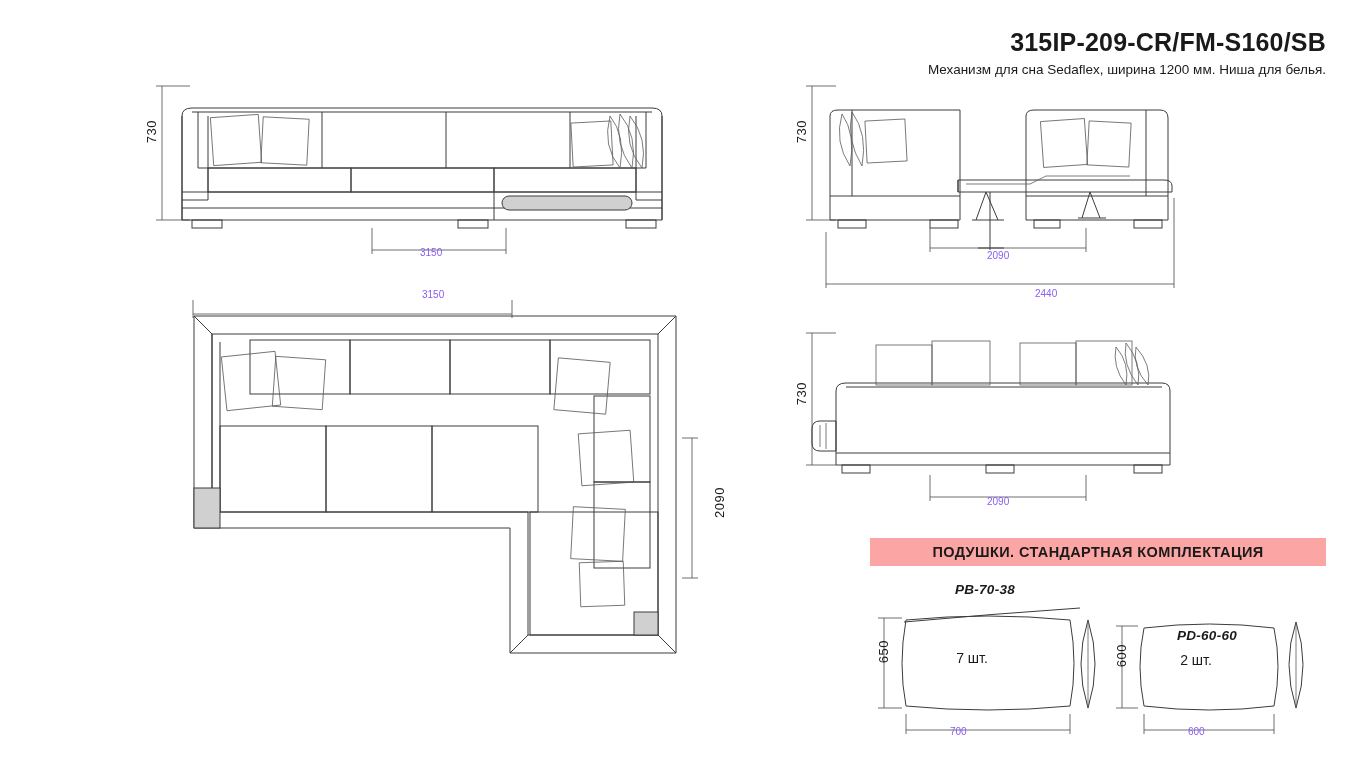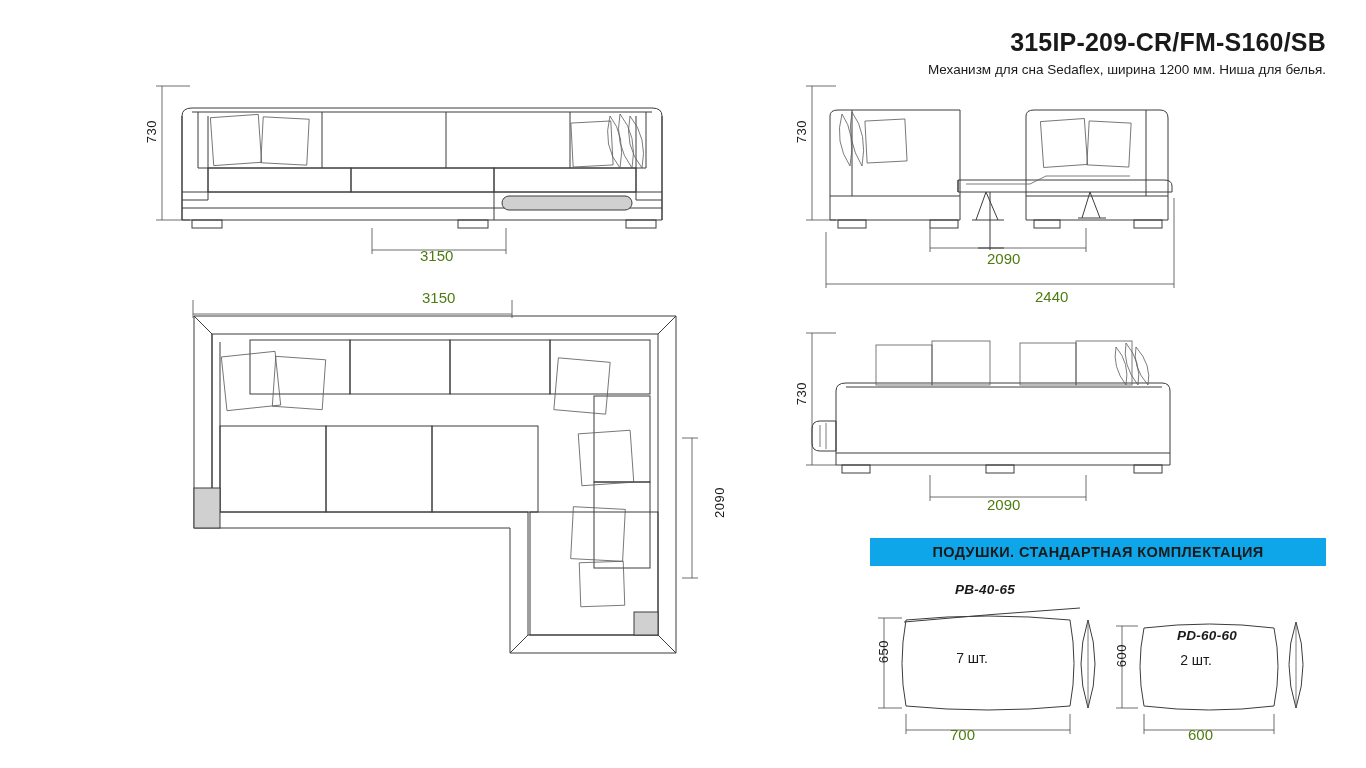--- a/index.html
+++ b/index.html
@@ -1,28 +1,28 @@
 <!DOCTYPE html>
 <html><head>
 <meta charset="utf-8">
 <style>
   html,body{margin:0;padding:0;background:#ffffff;}
   body{width:1366px;height:768px;overflow:hidden;font-family:"Liberation Sans",sans-serif;color:#1a1a1a;}
   #page{position:relative;width:1366px;height:600px;}
   .abs{position:absolute;}
   .title{right:40px;top:28px;font-size:25px;font-weight:bold;letter-spacing:0.2px;text-align:right;white-space:nowrap;}
   .subtitle{right:40px;top:62px;font-size:13.5px;text-align:right;white-space:nowrap;}
-  .dim{font-size:15px;color:#4d7c0f;}
+  .dim{font-size:10px;color:#8b5cf6;}
   .dim-v{writing-mode:vertical-rl;transform:rotate(180deg);font-size:13px;letter-spacing:0.5px;}
   svg{display:block;overflow:visible;}
   .ln{fill:none;stroke:#3c3c3c;stroke-width:1;}
   .ln-thin{fill:none;stroke:#5a5a5a;stroke-width:0.8;}
   .greybox{fill:#d0d0d0;stroke:#3c3c3c;stroke-width:1;}
   .dimline{stroke:#4a4a4a;stroke-width:0.8;fill:none;}
-  .banner{background:#0ea5e9;text-align:center;font-size:14.5px;font-weight:bold;letter-spacing:0.4px;padding:6px 0;}
+  .banner{background:#fca5a5;text-align:center;font-size:14.5px;font-weight:bold;letter-spacing:0.4px;padding:6px 0;}
   .pillow-label{font-size:13.5px;font-weight:bold;font-style:italic;text-align:center;letter-spacing:0.3px;}
   .qty{font-size:14px;text-align:center;}
 </style>
 </head>
 <body>
 
 <div id="page">
 
   <div class="abs title">315IP-209-CR/FM-S160/SB</div>
   <div class="abs subtitle">Механизм для сна Sedaflex, ширина 1200 мм. Ниша для белья.</div>
@@ -223,21 +223,21 @@
         <line x1="296" y1="150" x2="296" y2="176"></line>
         <line x1="140" y1="172" x2="296" y2="172"></line>
       </g>
     </svg>
   </div>
   <div class="abs dim-v" style="left:794px;top:382px;">730</div>
   <div class="abs dim" style="left:987px;top:496px;">2090</div>
 
   <div class="abs banner" style="left:870px;top:538px;width:456px;">ПОДУШКИ. СТАНДАРТНАЯ КОМПЛЕКТАЦИЯ</div>
 
-  <div class="abs pillow-label" style="left:900px;top:582px;width:170px;">PB-40-65</div>
+  <div class="abs pillow-label" style="left:900px;top:582px;width:170px;">PB-70-38</div>
   <div class="abs" style="left:872px;top:608px;">
     <svg width="230" height="130" viewBox="0 0 230 130">
       <g class="dimline">
         <line x1="12" y1="10" x2="12" y2="100"></line>
         <line x1="6" y1="10" x2="30" y2="10"></line>
         <line x1="6" y1="100" x2="30" y2="100"></line>
       </g>
 
       <path class="ln" d="M32 14 Q120 6 208-0" transform="translate(0,0)"></path>
       <path class="ln" d="M34 12 Q116 4 198 12 Q206 56 198 98 Q116 106 34 98 Q26 56 34 12 Z"></path>

